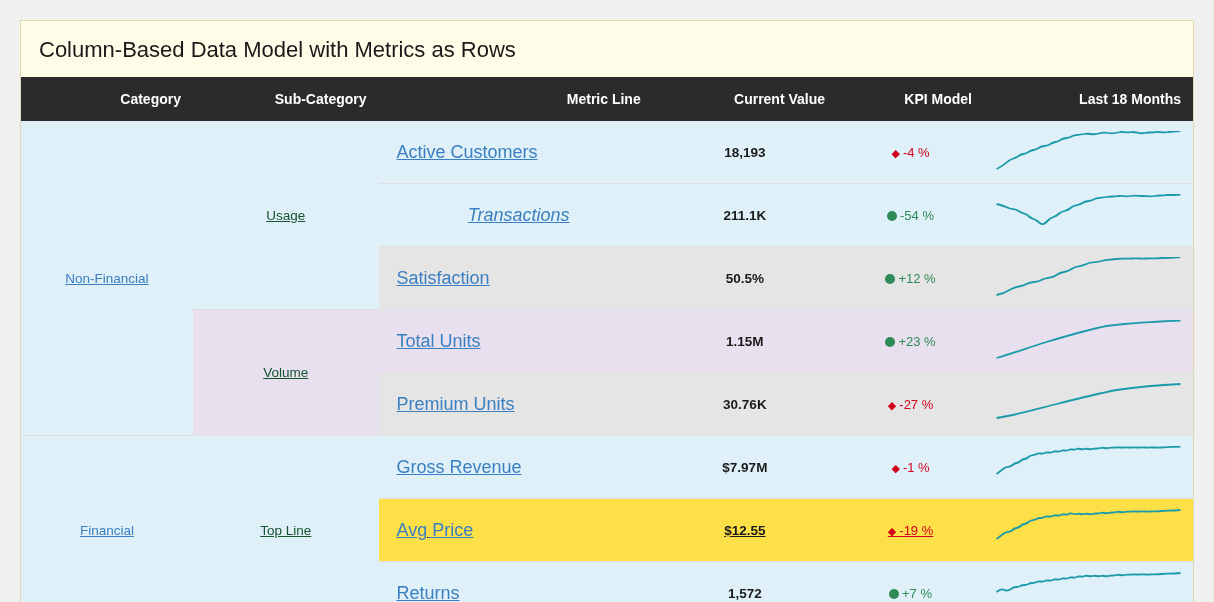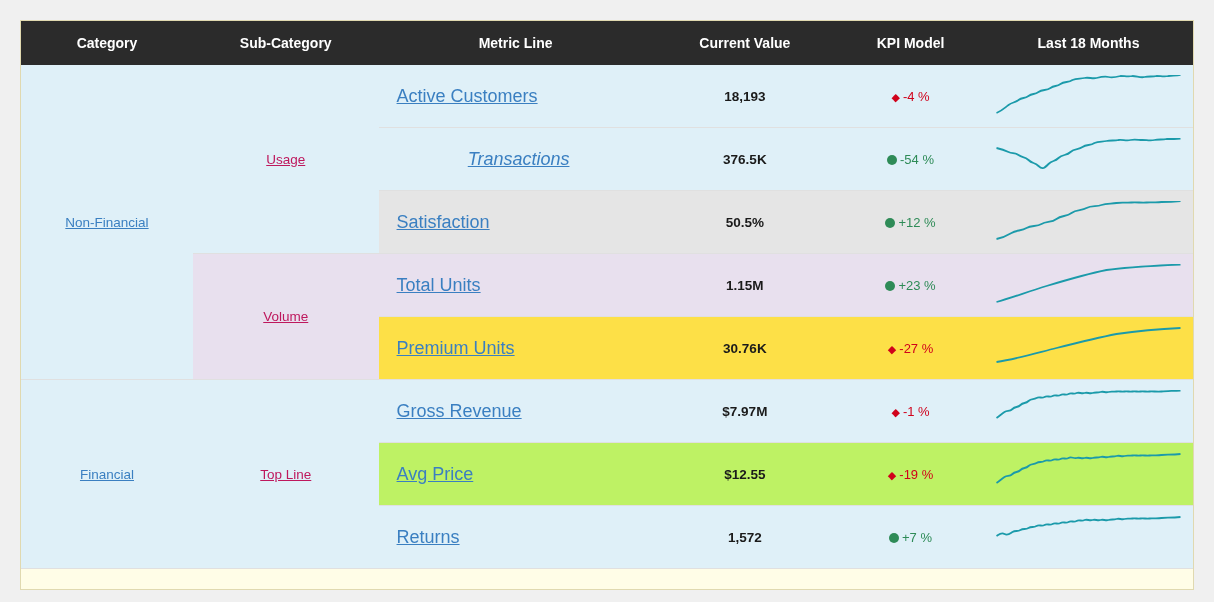--- a/index.html
+++ b/index.html
@@ -31,21 +31,21 @@
       background: #fff;
     }
     thead tr {
       background: #2b2b2b;
       color: #fff;
     }
     thead th {
       font-weight: 700;
       font-size: 14px;
       padding: 14px 12px;
-      text-align: center;
+      text-align: right;
       border: none;
     }
     tbody tr {
       border-bottom: 1px solid #e0e0e0;
     }
     tbody td {
       padding: 10px 12px;
       font-size: 13.5px;
       vertical-align: middle;
       text-align: center;
@@ -53,21 +53,21 @@
     }
     .td-category {
       color: #3a7fc1;
       text-decoration: underline;
       cursor: pointer;
       font-size: 13.5px;
       vertical-align: middle;
       margin-top: 36px;
     }
     .td-subcategory {
-      color: #be185d;
+      color: #14532d;
       text-decoration: underline;
       cursor: pointer;
       font-size: 13.5px;
       vertical-align: middle;
     }
     .td-metric a {
       color: #3a7fc1;
       text-decoration: underline;
       cursor: pointer;
       font-size: 18px;
@@ -94,29 +94,30 @@
     .sparkline-cell svg {
       display: block;
       margin: 0 auto;
     }
 
     
     .row-usage-1 td { background: #dff0f8; }
     .row-usage-2 td { background: #dff0f8; }
     .row-usage-3 td { background: #e5e5e5; }
     .row-volume-1 td { background: #e8e0ee; }
-    .row-volume-2 td { background: #fde047; }
+    .row-volume-2 td { background: #e5e5e5; }
     .row-topline-1 td { background: #dff0f8; }
-    .row-topline-2 td { background: #bef264; }
+    .row-topline-2 td { background: #fde047; text-decoration: underline; }
     .row-topline-3 td { background: #dff0f8; }
   </style>
 </head>
 <body>
 
 <div class="outer-container">
+  <div class="page-title">Column-Based Data Model with Metrics as Rows</div>
   <table>
     <thead>
       <tr>
         <th>Category</th>
         <th>Sub-Category</th>
         <th>Metric Line</th>
         <th>Current Value</th>
         <th>KPI Model</th>
         <th>Last 18 Months</th>
       </tr>
@@ -129,21 +130,21 @@
           <td class="td-value">18,193</td>
           <td class="kpi-cell kpi-red"><span style="font-size: 11px;">◆ </span><span>-4 %</span></td>
           <td class="sparkline-cell">
             <svg width="185" height="42" viewBox="0 0 184 42">
               <path d="M0,38 C5,36 8,33 12,30 C16,27 18,28 22,25 C26,22 28,24 32,21 C36,18 38,20 42,17 C46,14 50,16 54,13 C58,10 60,12 64,9 C68,6 72,8 76,5 C80,3 84,4 88,3 C92,2 96,4 100,3 C104,2 108,1 112,2 C116,3 120,2 124,1 C128,1 132,2 136,1 C140,1 144,3 148,2 C152,1 156,2 160,1 C164,1 168,2 172,1 C176,0.5 180,1 184,0" fill="none" stroke="#1b9aaa" stroke-width="1.8"></path>
             </svg>
           </td>
         </tr>
         <tr class="row-usage-2">
           <td class="td-metric" style="text-align: center; padding-left: 18px; font-style: italic;"><a href="#">Transactions</a></td>
-          <td class="td-value">376.5K</td>
+          <td class="td-value">211.1K</td>
           <td class="kpi-cell kpi-green"><span class="circle circle-green"></span><span>-54 %</span></td>
           <td class="sparkline-cell">
             <svg width="185" height="42" viewBox="0 0 184 42">
               <path d="M0,10 C5,11 8,12 12,14 C16,16 18,14 22,17 C26,20 28,18 32,22 C36,26 38,24 42,28 C46,32 48,30 52,26 C56,22 58,24 62,20 C66,16 70,18 74,14 C78,10 82,12 86,9 C90,6 94,8 98,5 C102,3 106,4 110,3 C114,2 118,3 122,2 C126,1.5 130,3 134,2 C138,1 142,2 146,2 C150,2 154,3 158,2 C162,1 166,2 170,1 C174,1 178,1 184,0.5" fill="none" stroke="#1b9aaa" stroke-width="1.8"></path>
             </svg>
           </td>
         </tr>
         <tr class="row-usage-3">
           <td class="td-metric" style="text-align: left; padding-left: 18px;"><a href="#">Satisfaction</a></td>
           <td class="td-value">50.5%</td>

